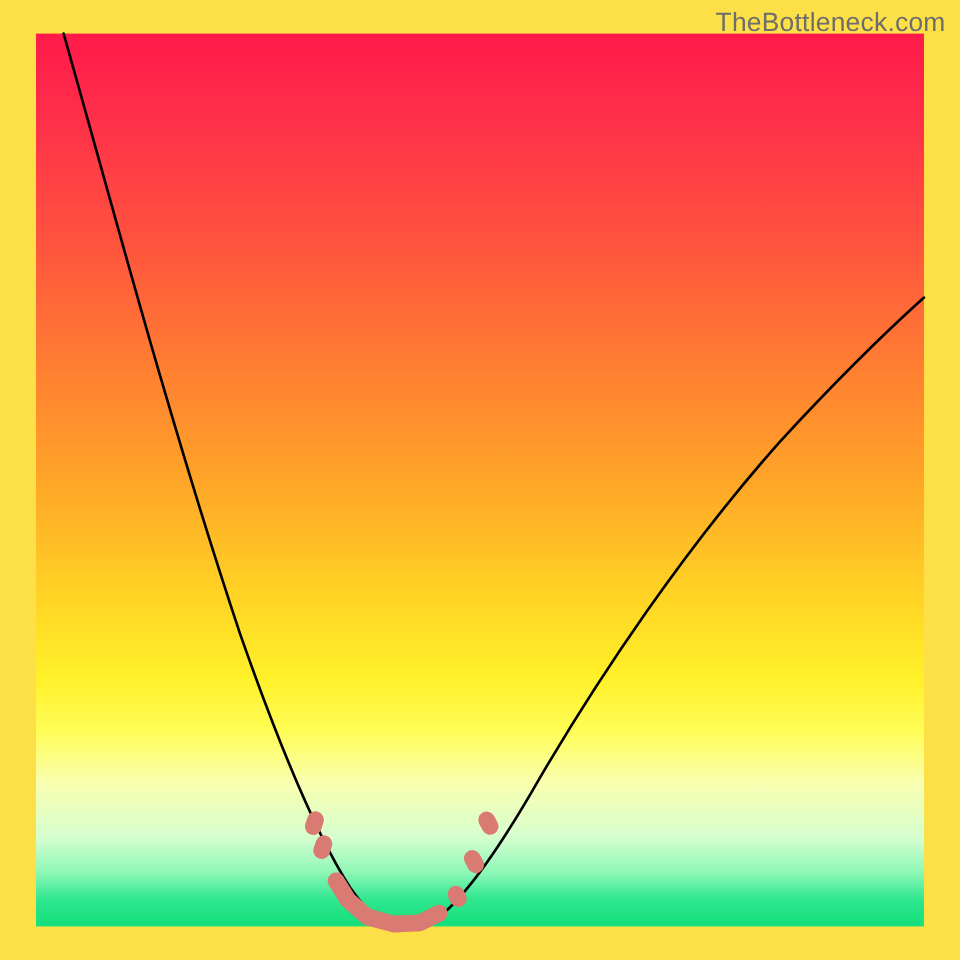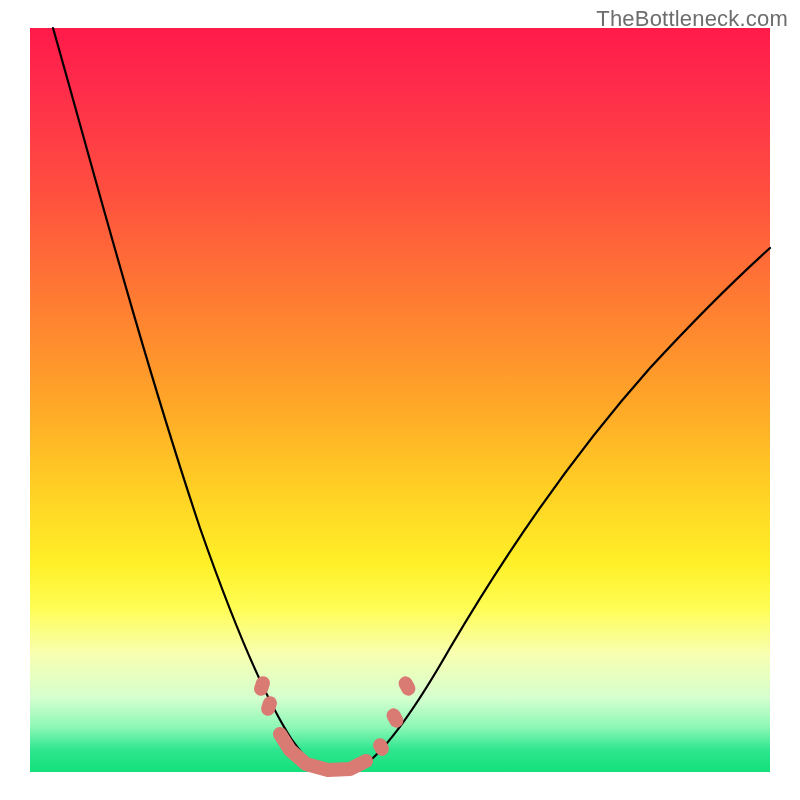--- a/index.html
+++ b/index.html
@@ -10,21 +10,21 @@
     background: #000;
     font-family: Arial, Helvetica, sans-serif;
     overflow: hidden;
   }
   .frame {
     position: absolute;
     left: 0;
     top: 0;
     width: 800px;
     height: 800px;
-    background: #ffffff;
+    background: #fde047;
   }
   .plot-area {
     position: absolute;
     left: 30px;
     top: 28px;
     width: 740px;
     height: 744px;
     
     background: linear-gradient(to bottom,
       #ff1a4a 0%,

